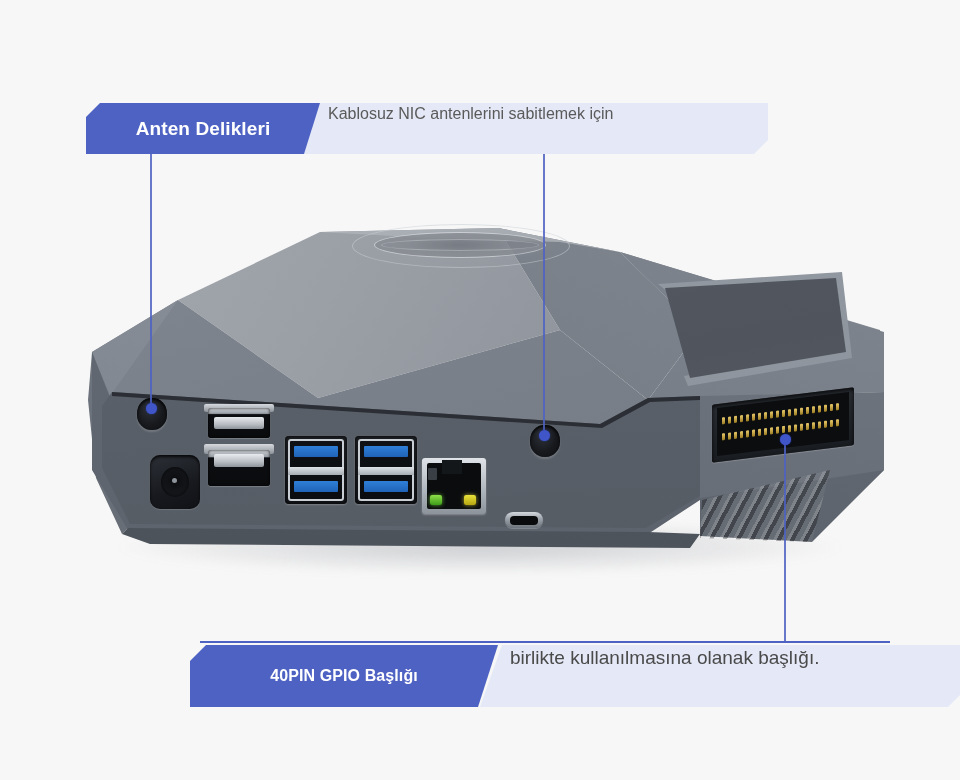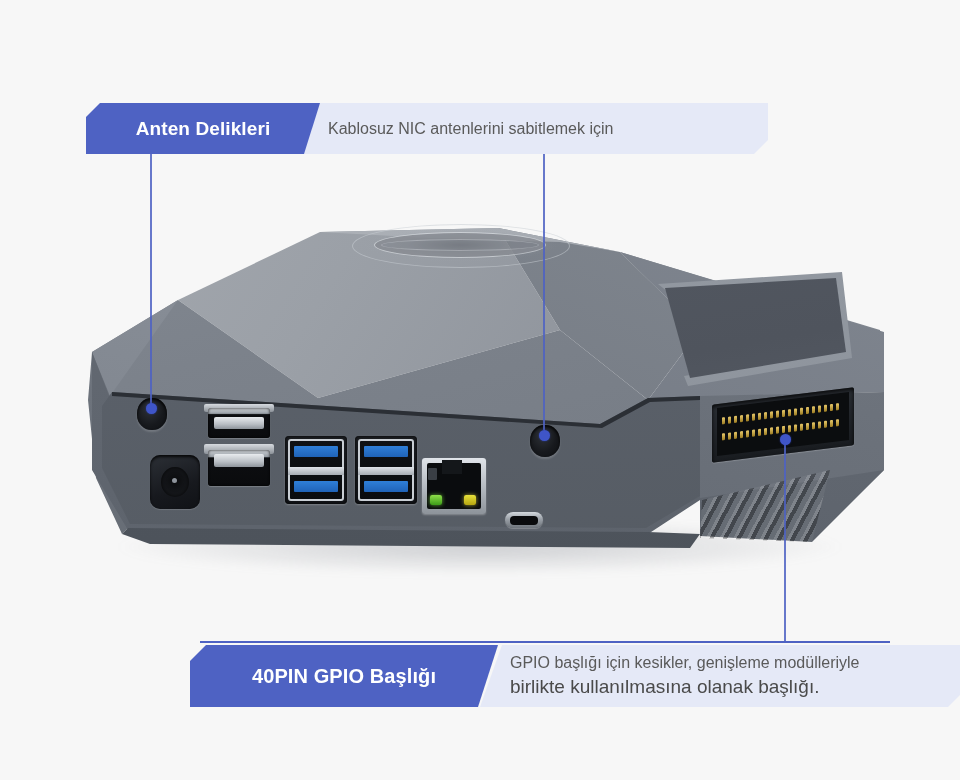--- a/index.html
+++ b/index.html
@@ -22,39 +22,39 @@
     font-size:19px;font-weight:bold;
     letter-spacing:.1px;
     padding:0 18px;
     clip-path:polygon(14px 0, 100% 0, calc(100% - 16px) 100%, 0 100%, 0 14px);
     z-index:3;
   }
   .callout .desc{
     position:relative;
     background:#e5e9f7;
     color:#5a5a5a;
-    display:flex;flex-direction:column;justify-content:center;
+    display:flex;flex-direction:column;justify-content:flex-start;
     padding:0 20px 0 26px;
     margin-left:-18px;
     z-index:2;
   }
   .callout .desc .l1{font-size:16px;line-height:1.35;white-space:nowrap;}
   .callout .desc .l2{font-size:19px;line-height:1.35;white-space:nowrap;color:#4a4a4a;}
 
   
   #callout-antenna{left:86px;top:103px;height:51px;}
   #callout-antenna .tag{width:198px;}
   #callout-antenna .desc{
     width:420px;
     clip-path:polygon(18px 0, 100% 0, 100% calc(100% - 14px), calc(100% - 14px) 100%, 0 100%);
   }
   
   #callout-gpio{left:190px;top:645px;height:62px;}
   #callout-gpio .tag{
-    width:272px;font-size:20px;
+    width:272px;font-size:16px;
     clip-path:polygon(16px 0, 100% 0, calc(100% - 20px) 100%, 0 100%, 0 16px);
   }
   #callout-gpio .desc{
     width:432px;padding-left:30px;
     clip-path:polygon(22px 0, 100% 0, 100% calc(100% - 14px), calc(100% - 14px) 100%, 0 100%);
   }
 
   
   .hrule{position:absolute;background:#4e62c3;height:2px;}
   #hrule-top{left:108px;top:152px;width:610px;}
@@ -479,18 +479,17 @@
     <div class="desc">
       <span class="l1">Kablosuz NIC antenlerini sabitlemek için</span>
     </div>
   </div>
 
   <div class="callout" id="callout-gpio">
     <div class="tag">
       <span>40PIN GPIO Başlığı</span>
     </div>
     <div class="desc">
-      <span class="l1">GPIO başlığı için kesikler, genişleme modülleriyle</span>
       <span class="l2">birlikte kullanılmasına olanak başlığı.</span>
     </div>
   </div>
 
 </div>
 
 </body></html>

